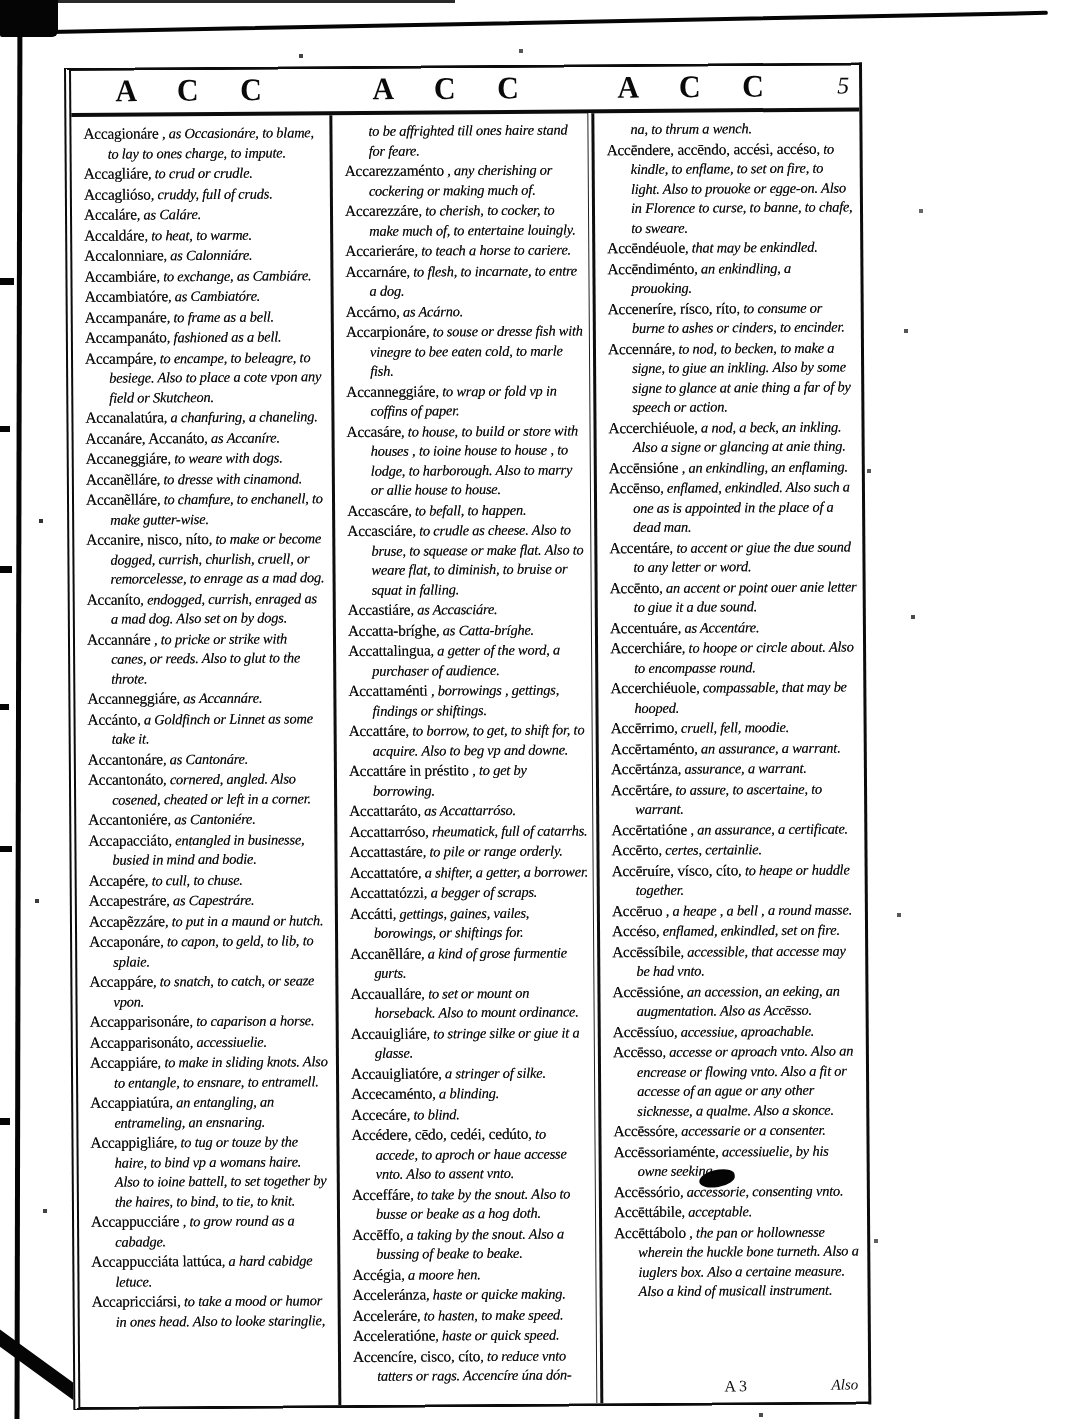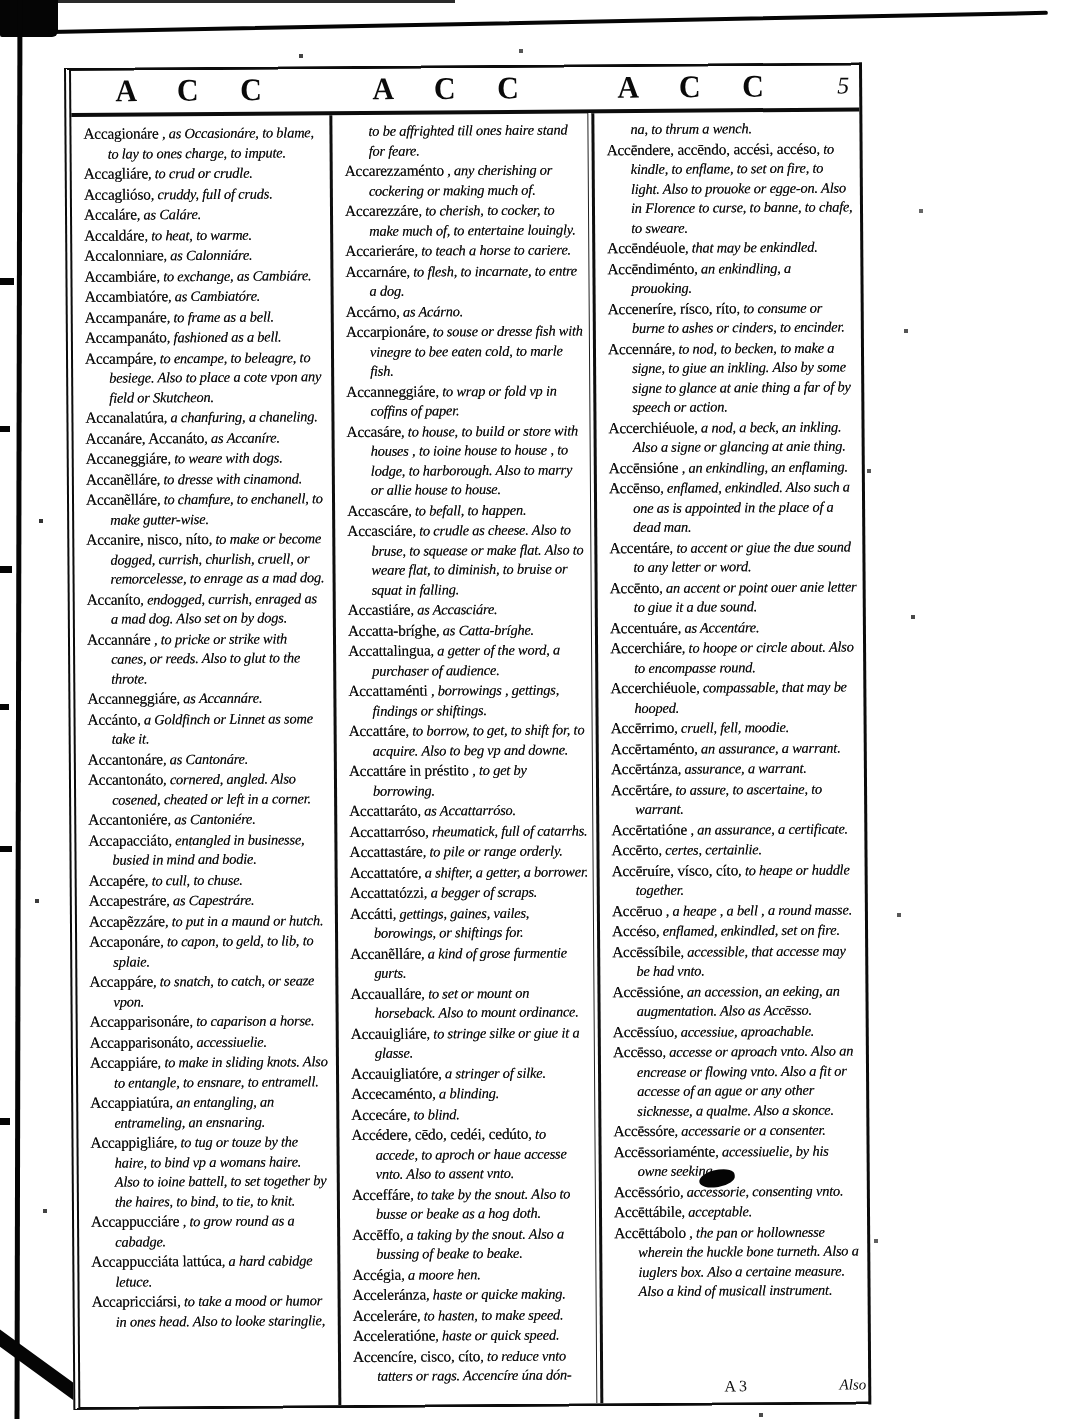--- a/index.html
+++ b/index.html
@@ -57,21 +57,21 @@
     letter-spacing:-0.2px;text-shadow:0 0 .5px rgba(10,10,10,.75);
   }
   .entry .head{font-style:normal;font-size:15.3px;}
   .entry .gloss{font-style:italic;}
   .entry.cont{text-indent:0;}
   .colfoot{
     position:absolute;bottom:3px;left:0;width:100%;
     font-size:15px;color:#0d0d0d;height:22px;
   }
   .sig{position:absolute;left:0;right:0;text-align:center;font-size:16px;}
-  .catch{position:absolute;right:2px;font-style:italic;}
+  .catch{position:absolute;right:10px;font-style:italic;}
 </style>
 </head>
 <body>
 
 <div class="artifact a-topleft"></div>
 <div class="artifact a-topstreak"></div>
 <div class="artifact a-topedge"></div>
 <div class="artifact a-leftline"></div>
 <div class="tick t1"></div>
 <div class="tick t2"></div>

